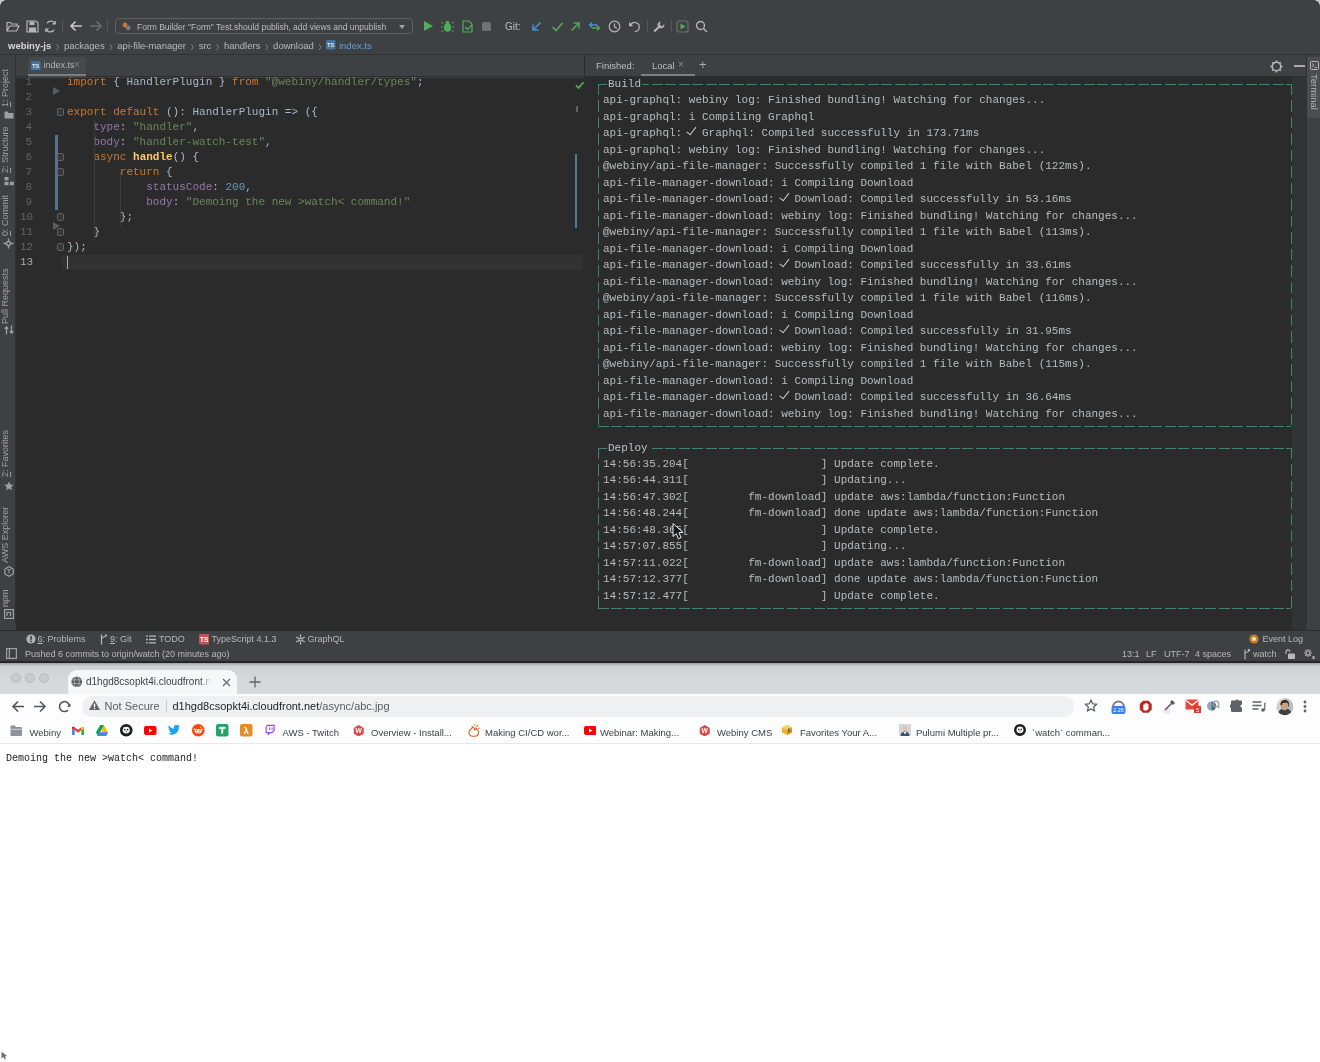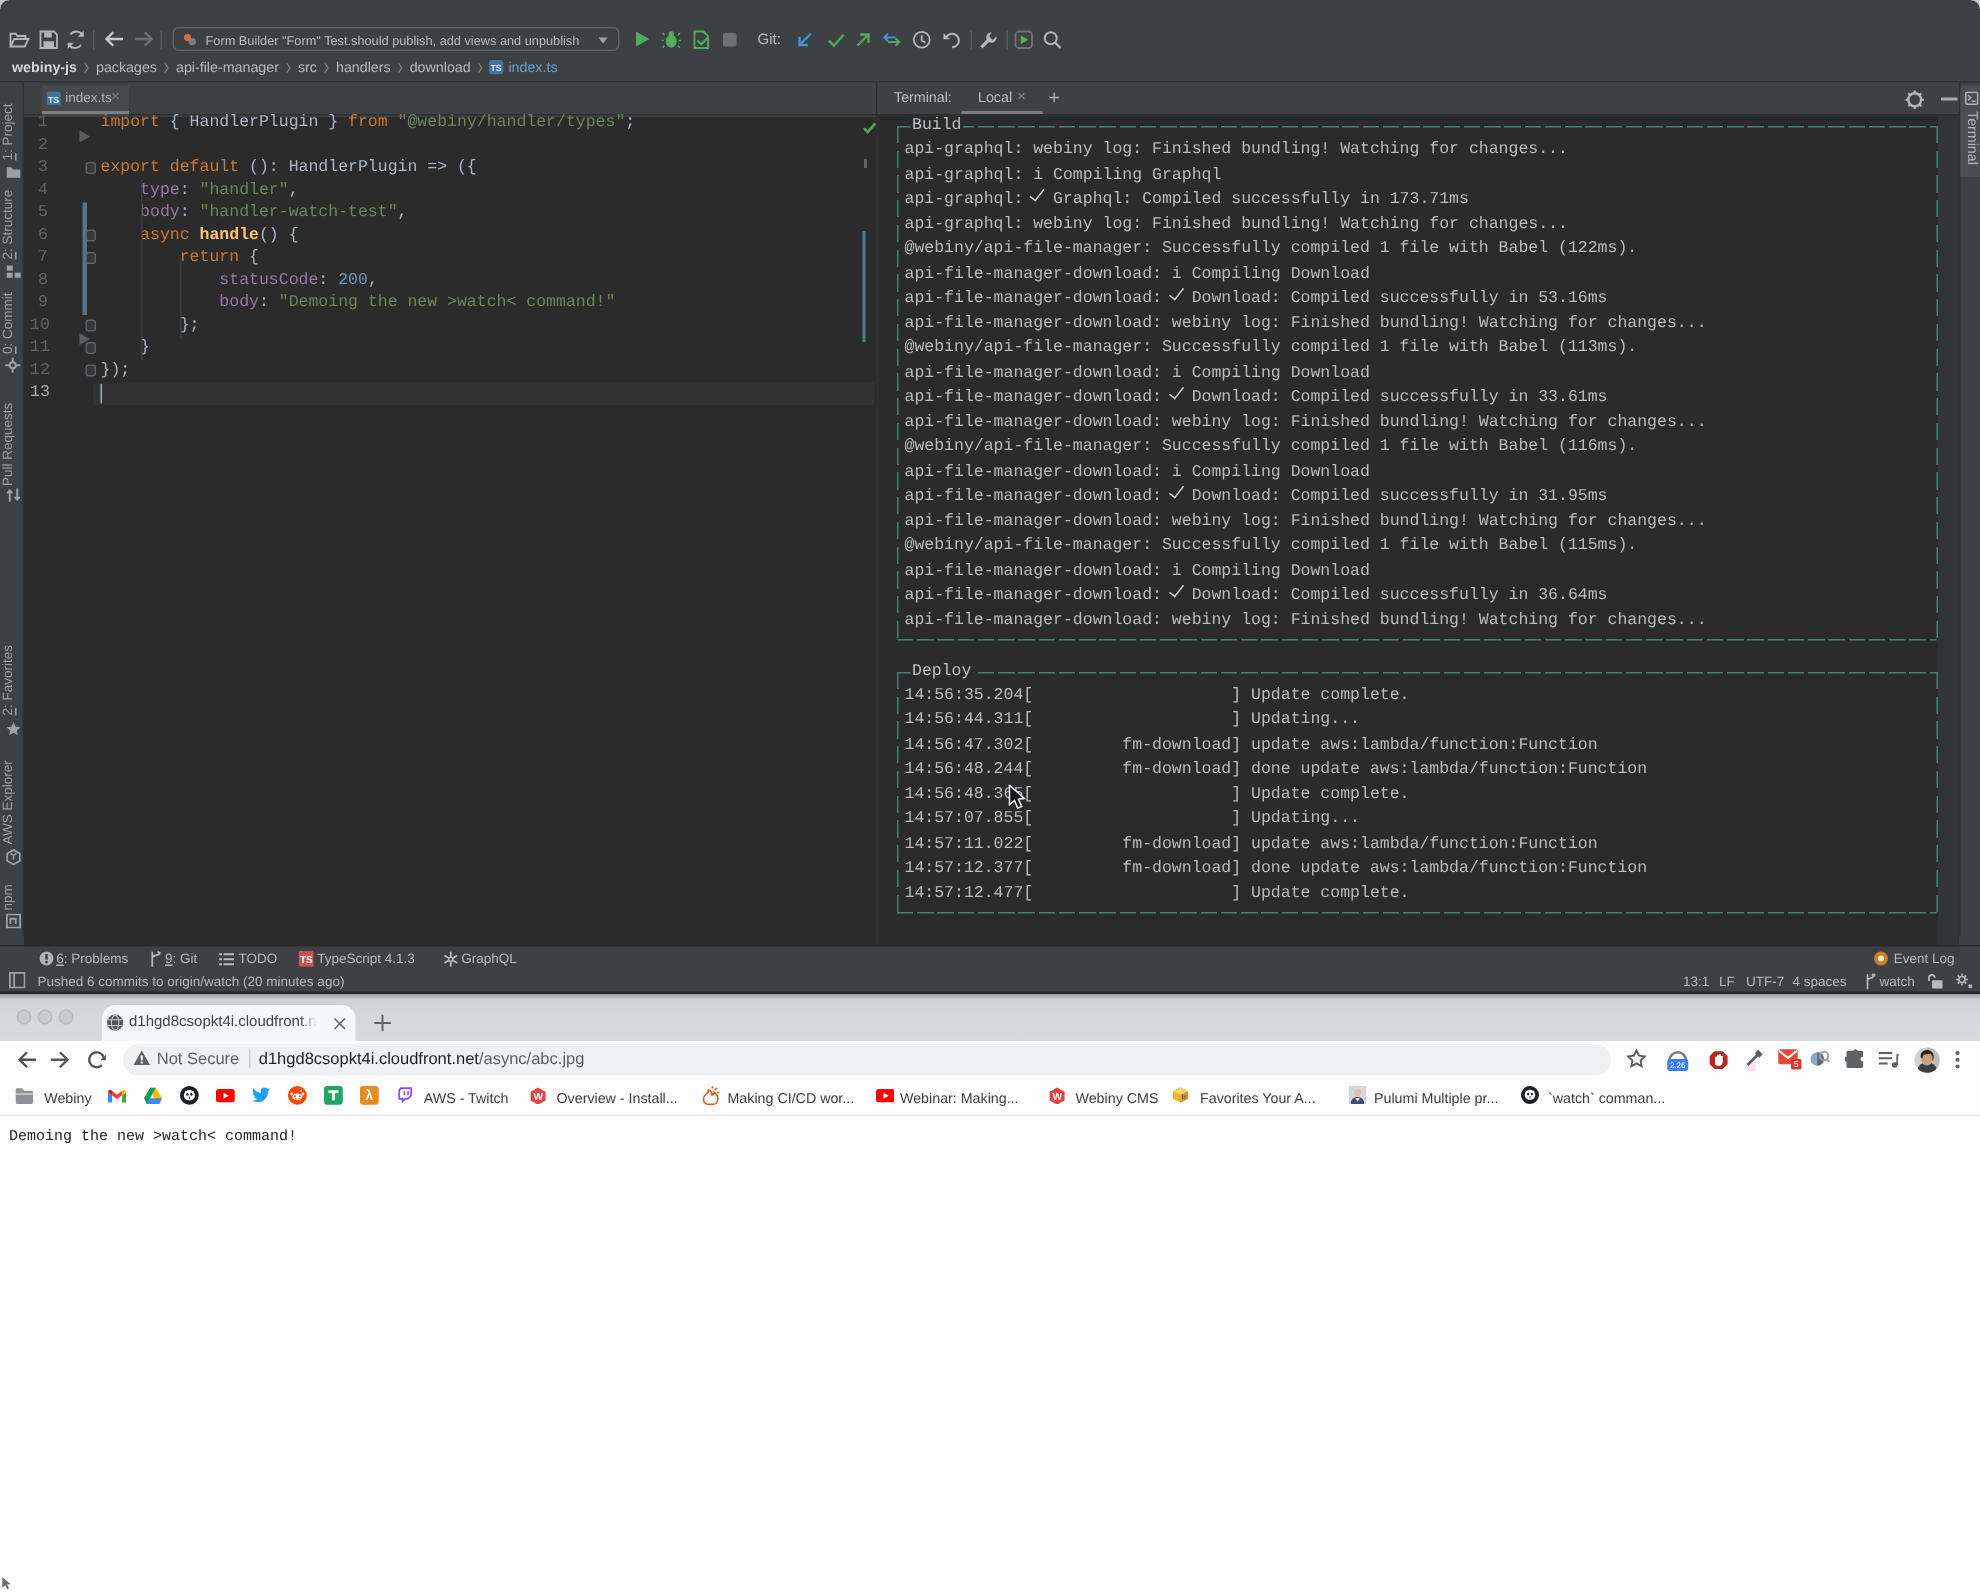--- a/index.html
+++ b/index.html
@@ -238,21 +238,21 @@
     <div class="fold" style="top:90px"></div>
     <div class="fold" style="top:135px"></div>
     <div class="fold" style="top:150px"></div>
     <div class="fold" style="top:165px"></div>
     <div style="position:absolute;left:77.8px;top:42px;width:1px;height:120px;background:#3a3e40"></div>
     <div style="position:absolute;left:104.2px;top:94px;width:1px;height:54px;background:#3a3e40"></div>
     <div style="position:absolute;left:50.5px;top:177.5px;width:1.5px;height:13px;background:#98b0c4"></div>
   </div>
   <div id="split"></div>
   <div id="thead">
-    <span style="position:absolute;left:11px;top:5px;font-size:9.5px;color:#bcbfc1">Terminal:</span>
+    <span style="position:absolute;left:11px;top:5px;font-size:9.5px;color:#bcbfc1">Finished:</span>
     <span style="position:absolute;left:67px;top:5px;font-size:9.5px;color:#b8bbbd">Local</span>
     <span style="position:absolute;left:93px;top:4px;font-size:10px;color:#85888a">×</span>
     <div style="position:absolute;left:56px;top:18.5px;width:54px;height:2.5px;background:#7c7f81"></div>
     <span style="position:absolute;left:114px;top:2px;font-size:13px;color:#a9abad">+</span>
     <svg style="position:absolute;left:685px;top:4.5px" width="13" height="13" viewBox="0 0 13 13">
         <path d="M6.5 2.2a4.3 4.3 0 014.3 4.3 4.3 4.3 0 01-8.6 0A4.3 4.3 0 016.5 2.2z" fill="none" stroke="#b3b5b7" stroke-width="1.6"></path>
         <g stroke="#b3b5b7" stroke-width="1.5">
           <path d="M6.5 0.4v2M6.5 10.6v2M0.4 6.5h2M10.6 6.5h2M2.2 2.2l1.4 1.4M9.4 9.4l1.4 1.4M2.2 10.8l1.4-1.4M9.4 3.6l1.4-1.4"></path>
         </g>
         <circle cx="6.5" cy="6.5" r="1.3" fill="#3e4143"></circle>

